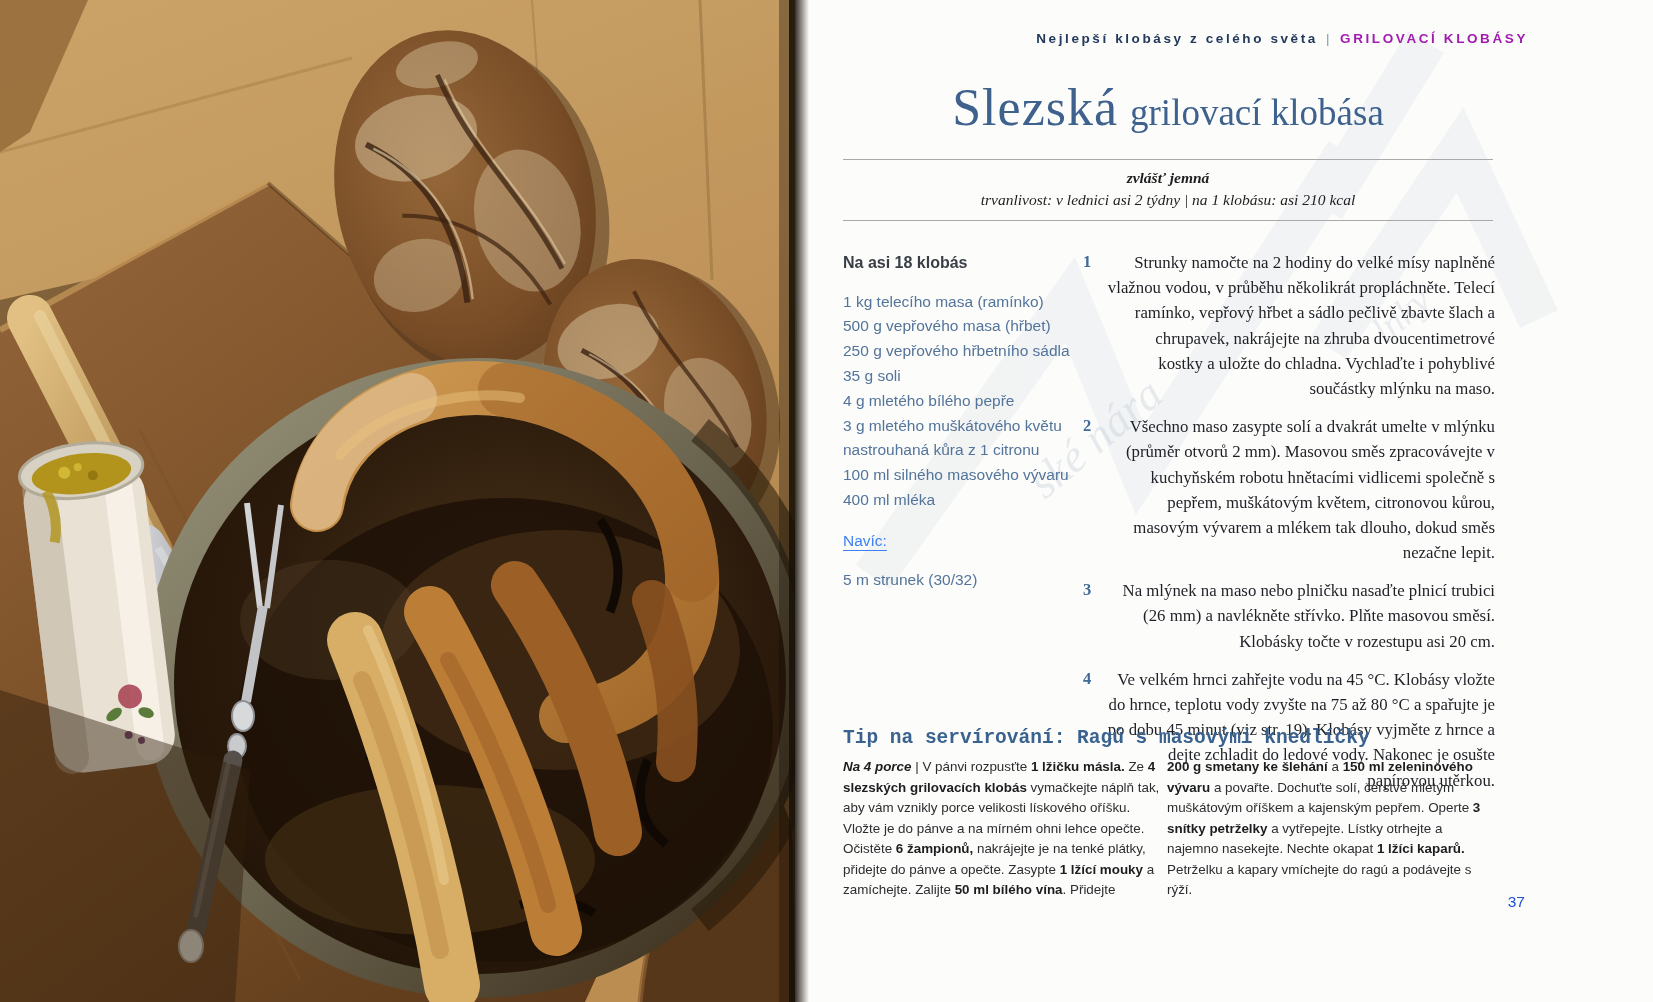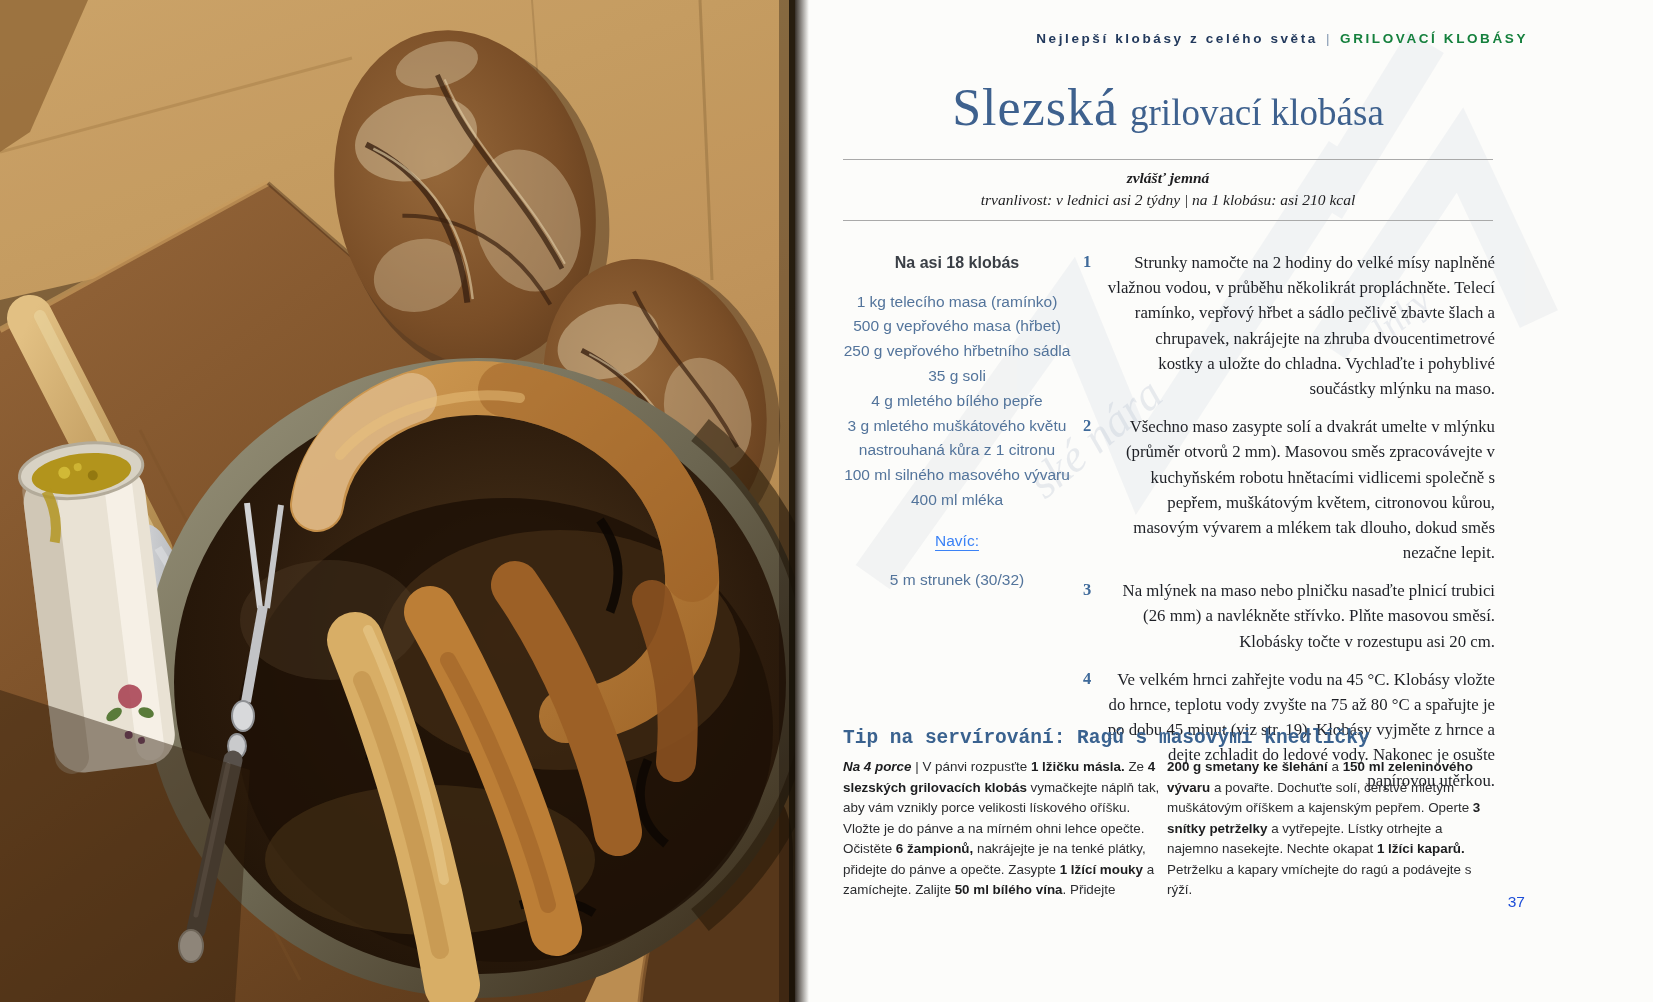--- a/index.html
+++ b/index.html
@@ -14,33 +14,33 @@
   .page{position:absolute;left:795px;top:0;width:858px;height:1002px;background:#fcfcfa;}
   .gutter{position:absolute;left:0;top:0;width:14px;height:1002px;
     background:linear-gradient(90deg,rgba(20,12,5,.85),rgba(20,12,5,0));}
   .watermark{position:absolute;left:0;top:0;width:858px;height:1002px;pointer-events:none;}
   .running-header{
     position:absolute;top:31px;right:125px;white-space:nowrap;
     font-family:"Liberation Sans",sans-serif;font-size:13.5px;font-weight:bold;letter-spacing:2.6px;
   }
   .running-header .series{color:#22395c;}
   .running-header .sep{color:#8096b1;font-weight:normal;padding:0 8px;}
-  .running-header .chapter{color:#15803d;}
+  .running-header .chapter{color:#a21caf;}
   .recipe-title{position:absolute;left:48px;top:78px;width:650px;text-align:center;color:#3e618e;}
   .recipe-title .main{font-size:52px;letter-spacing:1px;}
   .recipe-title .sub{font-size:37px;margin-left:8px;}
   .meta-box{
     position:absolute;left:48px;top:159px;width:650px;text-align:center;
     border-top:1.5px solid #a9a9a9;border-bottom:1.5px solid #a9a9a9;
     padding:7px 0 9px 0;font-style:italic;font-size:15.5px;line-height:1.42;color:#1e1e20;
   }
   .meta-box .first{font-weight:bold;}
   .ingredients{
     position:absolute;left:48px;top:250px;width:228px;
-    font-family:"Liberation Sans",sans-serif;font-size:15.5px;line-height:1.6;color:#53749b;text-align:center;
+    font-family:"Liberation Sans",sans-serif;font-size:15.5px;line-height:1.6;color:#53749b;
   }
   .ingredients .heading{font-weight:bold;color:#3a3f46;font-size:16px;margin-bottom:14px;}
   .ingredients .ing{padding-left:15px;text-indent:-15px;}
   .ingredients .extra-label{color:#3b82f6;text-decoration:underline;text-underline-offset:4px;margin-top:16px;}
   .ingredients .extra-item{margin-top:14px;}
   .steps{position:absolute;left:288px;top:250px;width:412px;}
   .step{display:grid;grid-template-columns:24px 1fr;margin-bottom:13px;}
   .step .num{color:#3f6a9a;font-weight:bold;font-size:16.5px;line-height:1.5;}
   .step .txt{font-size:16.8px;line-height:1.5;color:#1e2026;text-align:right;}
   .tip{position:absolute;left:48px;top:727px;width:648px;}

